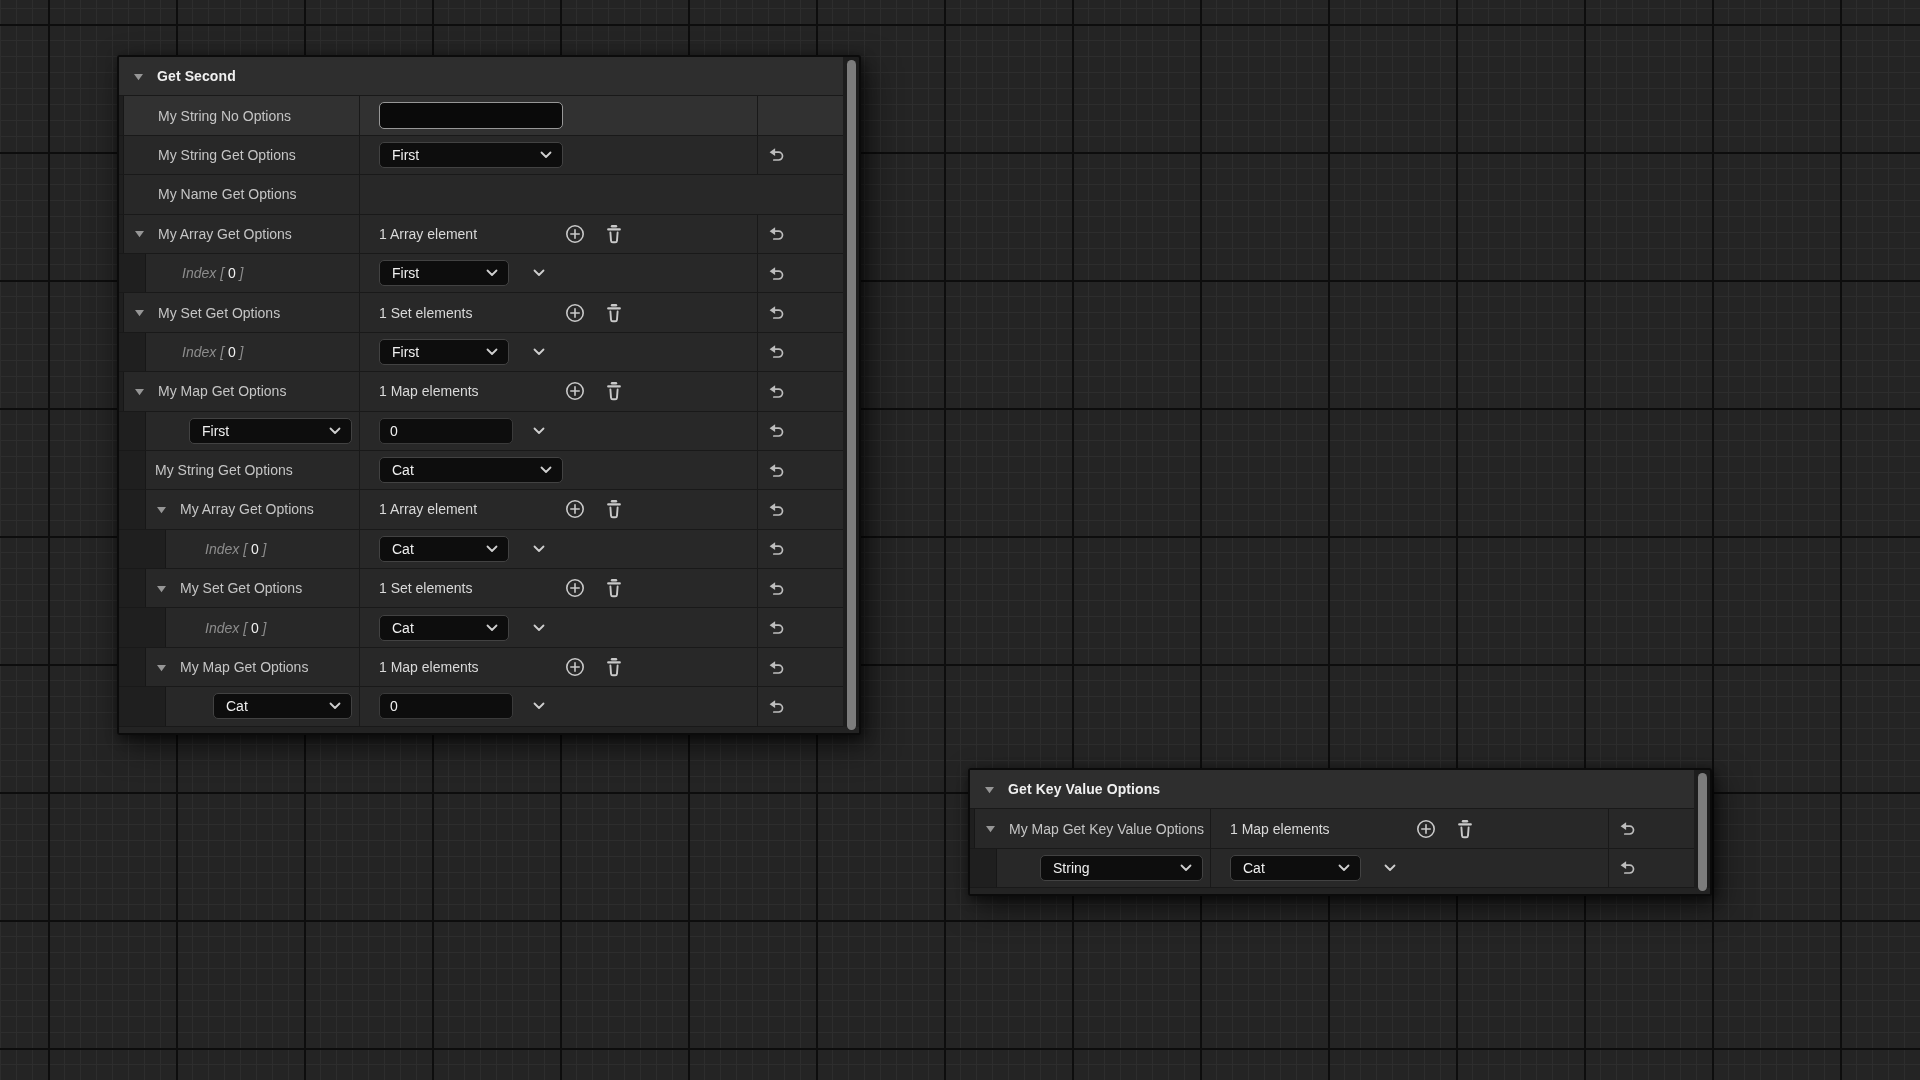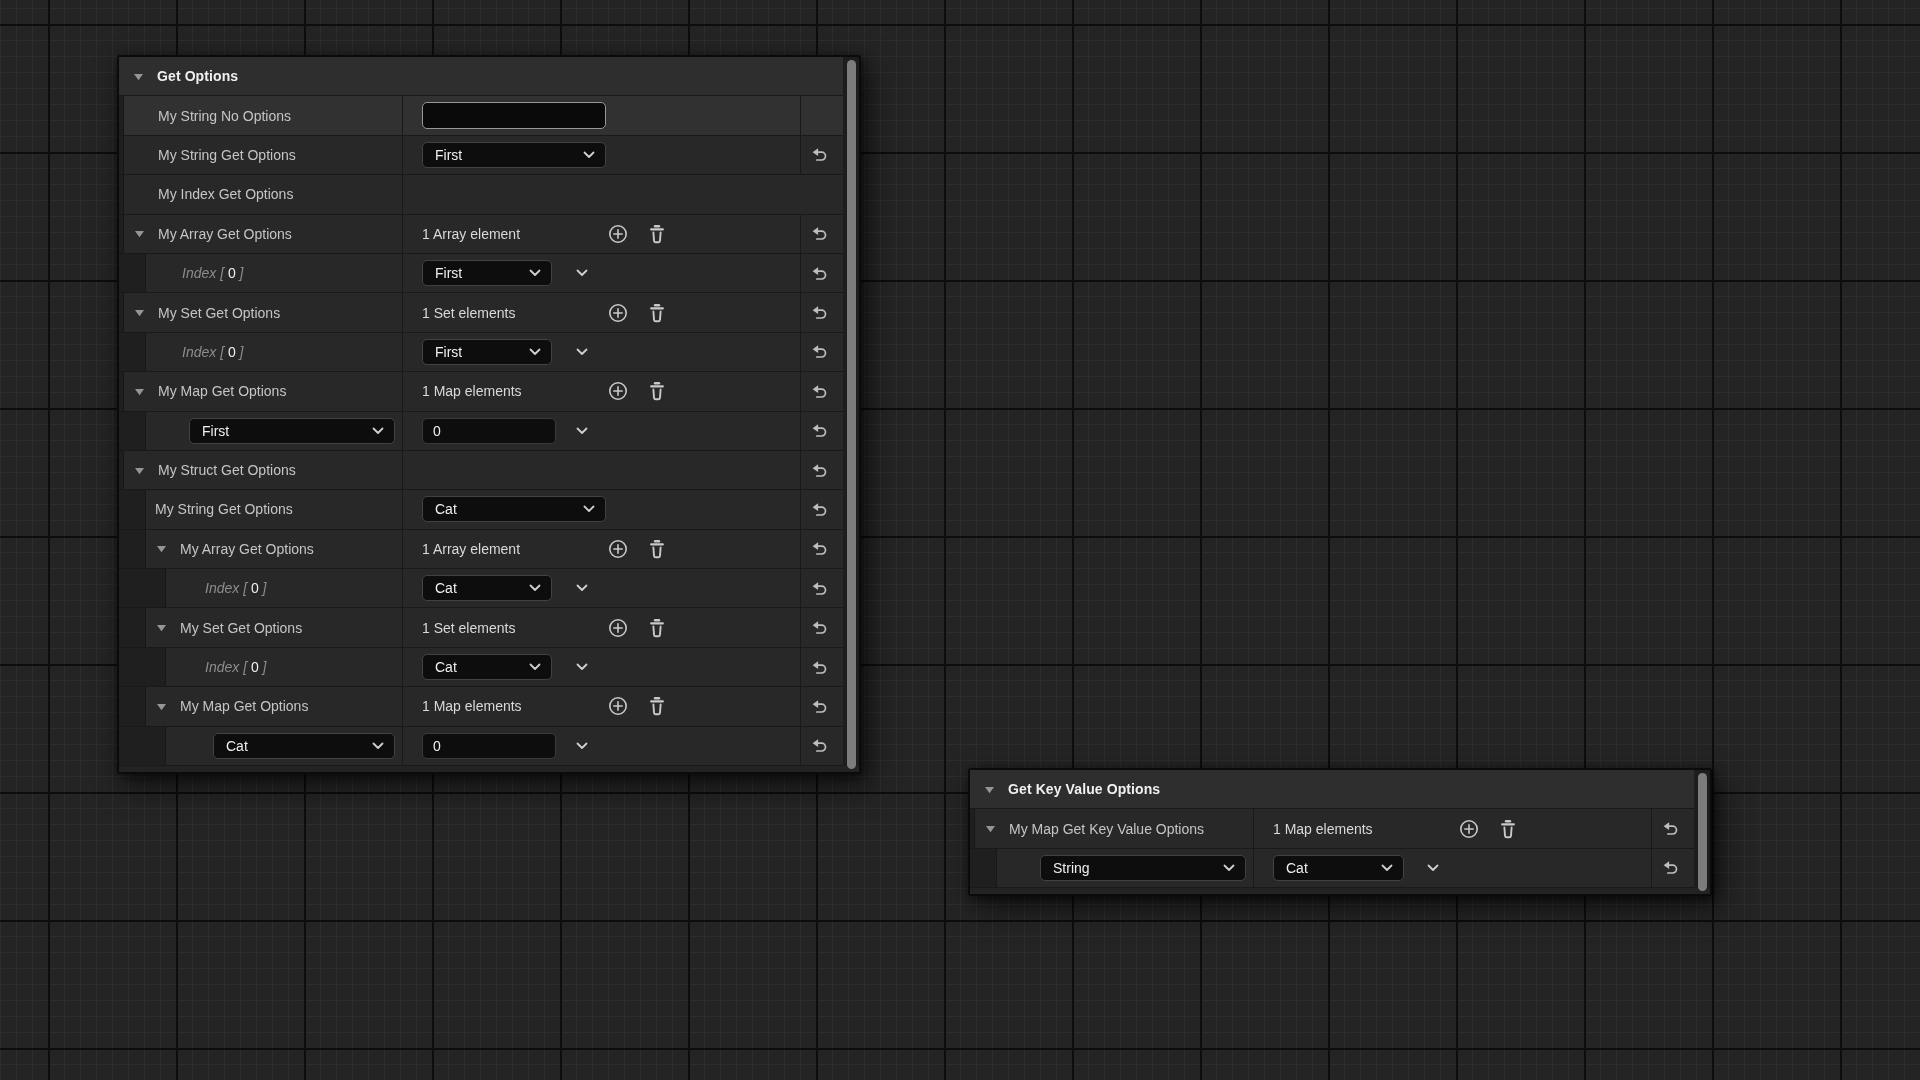--- a/index.html
+++ b/index.html
@@ -30,21 +30,21 @@
   }
   .rows{margin-right:16px;}
   .row{
     display:flex;align-items:stretch;height:39.4px;flex:none;
     background:#282828;border-bottom:1px solid #191919;box-sizing:border-box;
   }
   .row.category{background:#2e2e2e;}
   .row.hover{background:#313131;}
   .cat-content{display:flex;align-items:center;padding-left:13px;width:100%;}
   .cat-label{color:#f0f0f0;font-weight:700;margin-left:12px;letter-spacing:.1px;}
-  .labelcol{width:284px;flex:none;display:flex;align-items:stretch;border-right:1px solid #191919;box-sizing:border-box;overflow:hidden;}
+  .labelcol{width:241px;flex:none;display:flex;align-items:stretch;border-right:1px solid #191919;box-sizing:border-box;overflow:hidden;}
   .gutter{flex:none;background:#1f1f1f;border-right:1px solid #171717;}
   .g0{width:4px}.g1{width:26px}.g2{width:46px}
   .label-content{flex:1;display:flex;align-items:center;padding-left:9px;white-space:pre;overflow:hidden;}
   .idx1 .label-content{padding-left:36px}
   .idx2 .label-content{padding-left:39px}
   .tri{flex:none;margin-right:12px;display:flex;align-items:center;}
   .cat-content .tri{margin-right:0;}
   .spacer{width:25px;flex:none;}
   .label{color:#c5c5c5;}
   .muted{color:#8d8d8d;font-style:italic;}
@@ -80,21 +80,21 @@
 <div class="stage" id="stage">
     <section class="panel" style="left: 117px; top: 55px; width: 744px;">
       <div class="rows">
         <div class="row category">
           <div class="cat-content">
             <span class="tri" style="display: flex;">
               <svg width="13" height="13" viewBox="0 0 13 13">
                 <path d="M2 4 L11 4 L6.5 10.2 Z" fill="#969696"></path>
               </svg>
             </span>
-            <span class="cat-label">Get Options</span>
+            <span class="cat-label">Get Second</span>
           </div>
         </div>
         <div class="row prop hover">
           <div class="labelcol">
             <div class="gutter g0"></div>
             <div class="label-content"><span class="spacer"></span><span class="label">My String No Options</span></div>
           </div>
           <div class="valuecol">
             <input class="textinput focused" type="text" value="" style="width: 184px;">
           </div>
@@ -120,21 +120,21 @@
               <svg width="17" height="17" viewBox="0 0 17 17" fill="none">
                 <path d="M6.5 6.2 H10.6 A3.9 3.9 0 0 1 10.6 14 H5.8" stroke="#bdbdbd" stroke-width="1.7" stroke-linecap="round"></path>
                 <path d="M7.1 2.3 L1.6 6.2 L7.1 10.1 Z" fill="#bdbdbd"></path>
               </svg>
             </span>
           </div>
         </div>
         <div class="row prop">
           <div class="labelcol">
             <div class="gutter g0"></div>
-            <div class="label-content"><span class="spacer"></span><span class="label">My Index Get Options</span></div>
+            <div class="label-content"><span class="spacer"></span><span class="label">My Name Get Options</span></div>
           </div>
           <div class="undocol"></div>
         </div>
         <div class="row prop">
           <div class="labelcol">
             <div class="gutter g0"></div>
             <div class="label-content"><span class="tri" style="display: flex;"><svg width="13" height="13" viewBox="0 0 13 13">
                   <path d="M2 4 L11 4 L6.5 10.2 Z" fill="#969696"></path>
                 </svg></span><span class="label">My Array Get Options</span></div>
           </div>
@@ -295,37 +295,20 @@
           <div class="valuecol">
             <div class="numinput" style="width: 134px;">
               <span>0</span>
             </div>
             <span class="abs-icon i-chev" style="display: flex;">
               <svg width="16" height="16" viewBox="0 0 16 16" fill="none">
                 <path d="M3.5 5.5 L8 10 L12.5 5.5" stroke="#cfcfcf" stroke-width="1.8" stroke-linecap="round" stroke-linejoin="round"></path>
               </svg>
             </span>
           </div>
-          <div class="undocol">
-            <span style="display: flex;">
-              <svg width="17" height="17" viewBox="0 0 17 17" fill="none">
-                <path d="M6.5 6.2 H10.6 A3.9 3.9 0 0 1 10.6 14 H5.8" stroke="#bdbdbd" stroke-width="1.7" stroke-linecap="round"></path>
-                <path d="M7.1 2.3 L1.6 6.2 L7.1 10.1 Z" fill="#bdbdbd"></path>
-              </svg>
-            </span>
-          </div>
-        </div>
-        <div class="row prop">
-          <div class="labelcol">
-            <div class="gutter g0"></div>
-            <div class="label-content"><span class="tri" style="display: flex;"><svg width="13" height="13" viewBox="0 0 13 13">
-                  <path d="M2 4 L11 4 L6.5 10.2 Z" fill="#969696"></path>
-                </svg></span><span class="label">My Struct Get Options</span></div>
-          </div>
-          <div class="valuecol"></div>
           <div class="undocol">
             <span style="display: flex;">
               <svg width="17" height="17" viewBox="0 0 17 17" fill="none">
                 <path d="M6.5 6.2 H10.6 A3.9 3.9 0 0 1 10.6 14 H5.8" stroke="#bdbdbd" stroke-width="1.7" stroke-linecap="round"></path>
                 <path d="M7.1 2.3 L1.6 6.2 L7.1 10.1 Z" fill="#bdbdbd"></path>
               </svg>
             </span>
           </div>
         </div>
         <div class="row prop">

